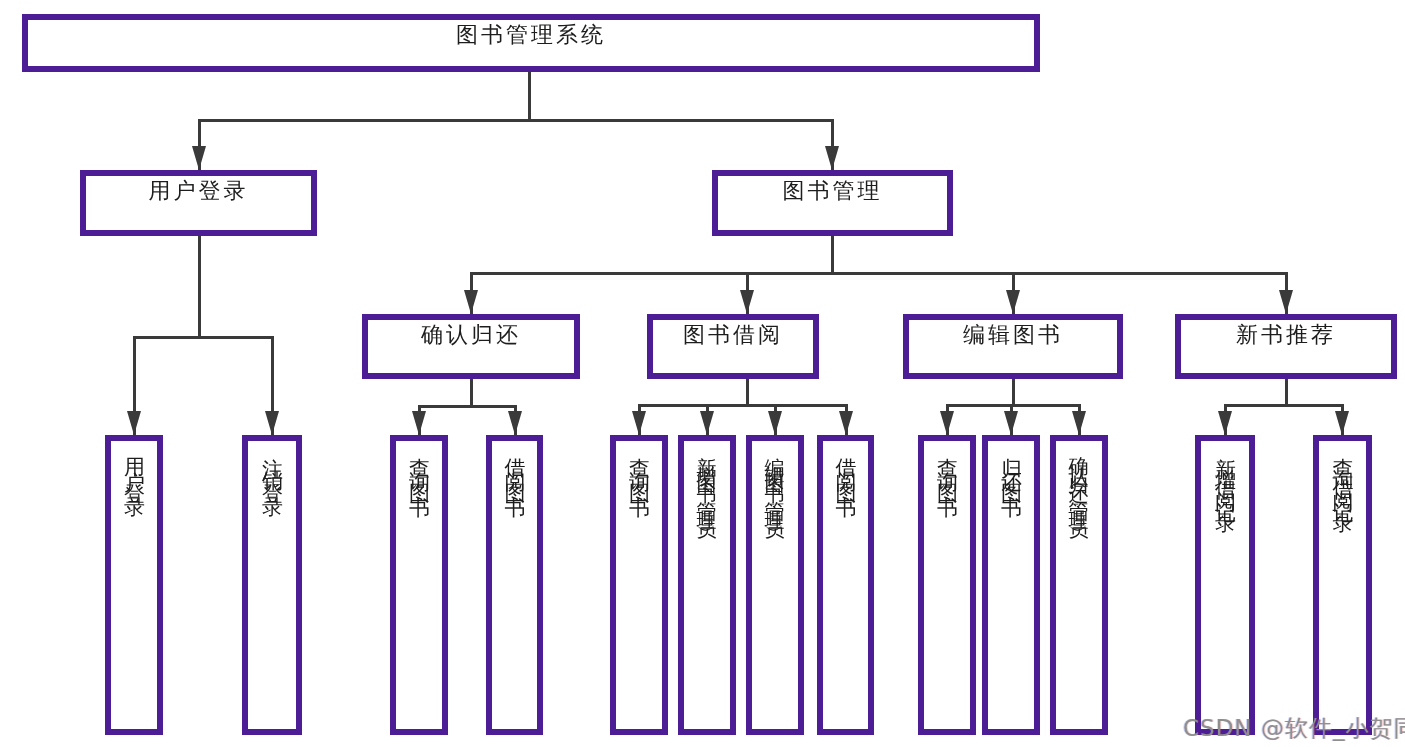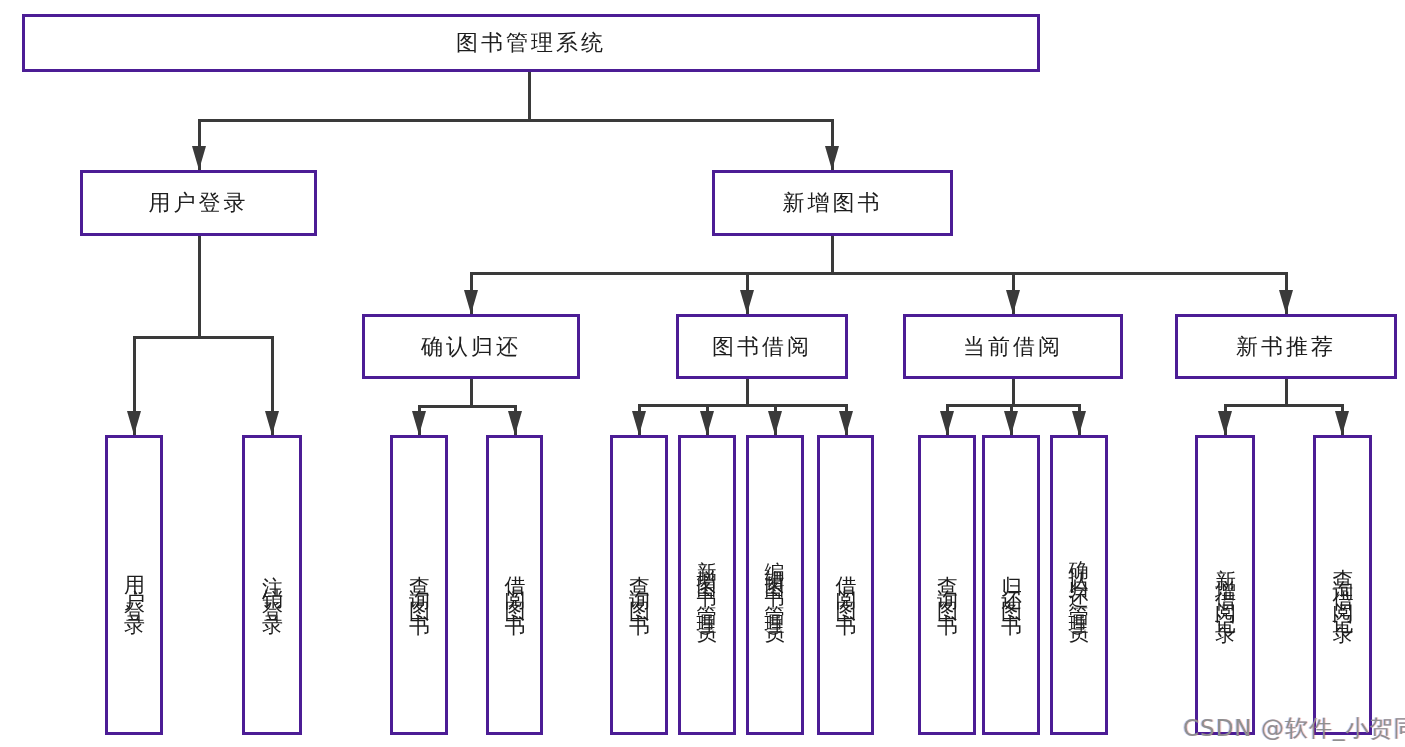--- a/index.html
+++ b/index.html
@@ -2,21 +2,21 @@
 <html><head>
 <meta charset="utf-8">
 <style>
   html,body{margin:0;padding:0;background:#ffffff;}
   .canvas{
     position:relative;width:1405px;height:747px;background:#ffffff;overflow:hidden;
     font-family:"DejaVu Sans","Liberation Sans",sans-serif;
   }
   .box{
     position:absolute;box-sizing:border-box;background:#ffffff;
-    border:3px solid #4c1d95;display:flex;align-items:center;justify-content:center;
+    border:6px solid #4c1d95;display:flex;justify-content:center;
     color:#1d1d1d;z-index:2;
   }
   .hlabel{font-size:22px;letter-spacing:3px;white-space:nowrap;}
   .vlabel{
     writing-mode:vertical-rl;text-orientation:mixed;
     font-size:21px;letter-spacing:13px;white-space:nowrap;line-height:1;
   }
   .vlabel.mid{letter-spacing:11px;}
   .vlabel.long{font-size:20px;letter-spacing:9px;}
   .vline,.hline{position:absolute;background:#3a3a3a;z-index:1;}
@@ -46,21 +46,21 @@
   <div class="hline" style="left:198px;top:119px;width:636px"></div>
   <div class="vline" style="left:198px;top:119px;height:51px"></div>
   <div class="arrow" style="left:192px;top:146px"></div>
   <div class="vline" style="left:831px;top:119px;height:51px"></div>
   <div class="arrow" style="left:825px;top:146px"></div>
 
   <div class="box" style="left:80px;top:170px;width:237px;height:66px">
     <span class="hlabel">用户登录</span>
   </div>
   <div class="box" style="left:712px;top:170px;width:241px;height:66px">
-    <span class="hlabel">新增图书</span>
+    <span class="hlabel">图书管理</span>
   </div>
 
   <div class="vline" style="left:198px;top:236px;height:102px"></div>
   <div class="hline" style="left:133px;top:336px;width:141px"></div>
   <div class="vline" style="left:133px;top:336px;height:99px"></div>
   <div class="arrow" style="left:127px;top:411px"></div>
   <div class="vline" style="left:271px;top:336px;height:99px"></div>
   <div class="arrow" style="left:265px;top:411px"></div>
 
   <div class="vline" style="left:831px;top:236px;height:39px"></div>
@@ -70,25 +70,25 @@
   <div class="vline" style="left:746px;top:272px;height:42px"></div>
   <div class="arrow" style="left:740px;top:290px"></div>
   <div class="vline" style="left:1012px;top:272px;height:42px"></div>
   <div class="arrow" style="left:1006px;top:290px"></div>
   <div class="vline" style="left:1285px;top:272px;height:42px"></div>
   <div class="arrow" style="left:1279px;top:290px"></div>
 
   <div class="box" style="left:362px;top:314px;width:218px;height:65px">
     <span class="hlabel">确认归还</span>
   </div>
-  <div class="box" style="left:676px;top:314px;width:172px;height:65px">
+  <div class="box" style="left:647px;top:314px;width:172px;height:65px">
     <span class="hlabel">图书借阅</span>
   </div>
   <div class="box" style="left:903px;top:314px;width:220px;height:65px">
-    <span class="hlabel">当前借阅</span>
+    <span class="hlabel">编辑图书</span>
   </div>
   <div class="box" style="left:1175px;top:314px;width:222px;height:65px">
     <span class="hlabel">新书推荐</span>
   </div>
 
   <div class="vline" style="left:470px;top:379px;height:29px"></div>
   <div class="hline" style="left:418px;top:405px;width:99px"></div>
   <div class="vline" style="left:418px;top:405px;height:30px"></div>
   <div class="arrow" style="left:412px;top:411px"></div>
   <div class="vline" style="left:514px;top:405px;height:30px"></div>

